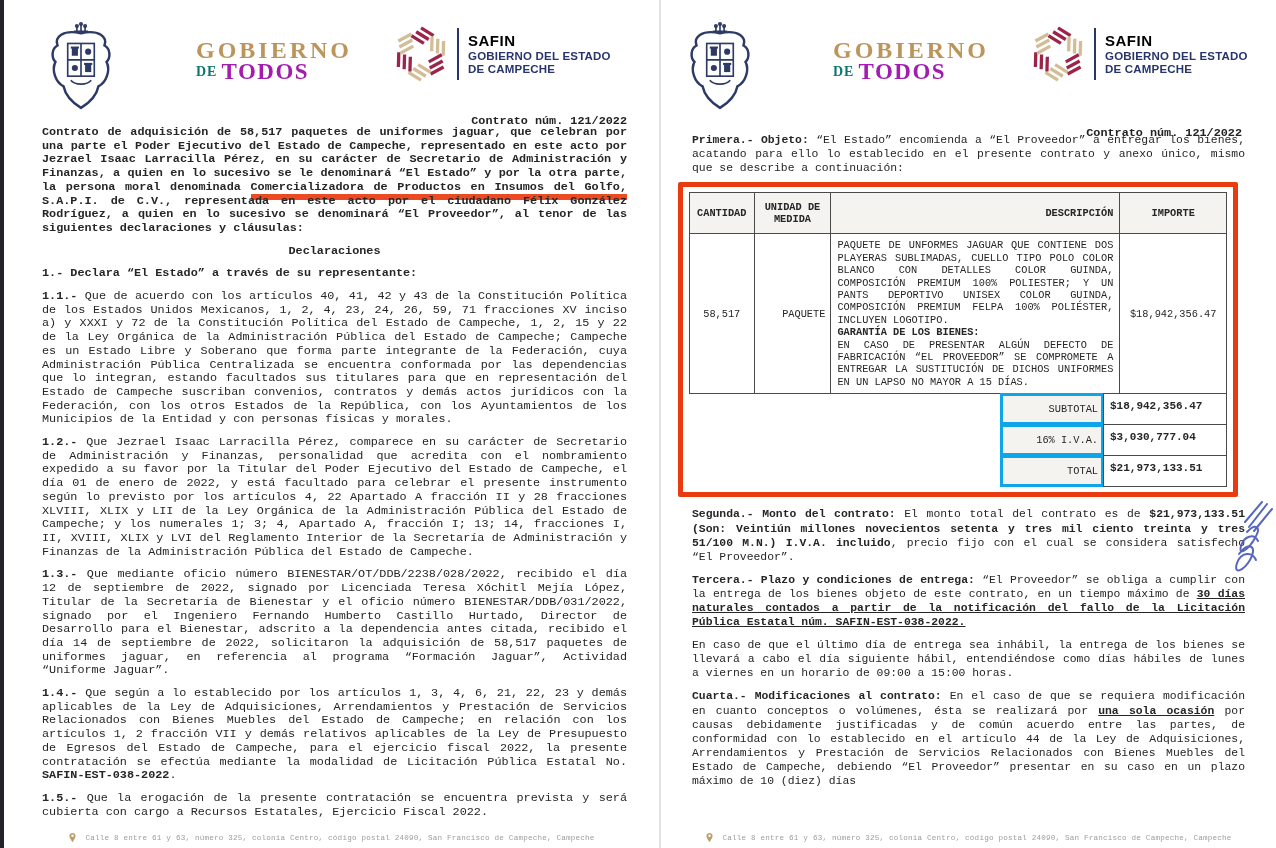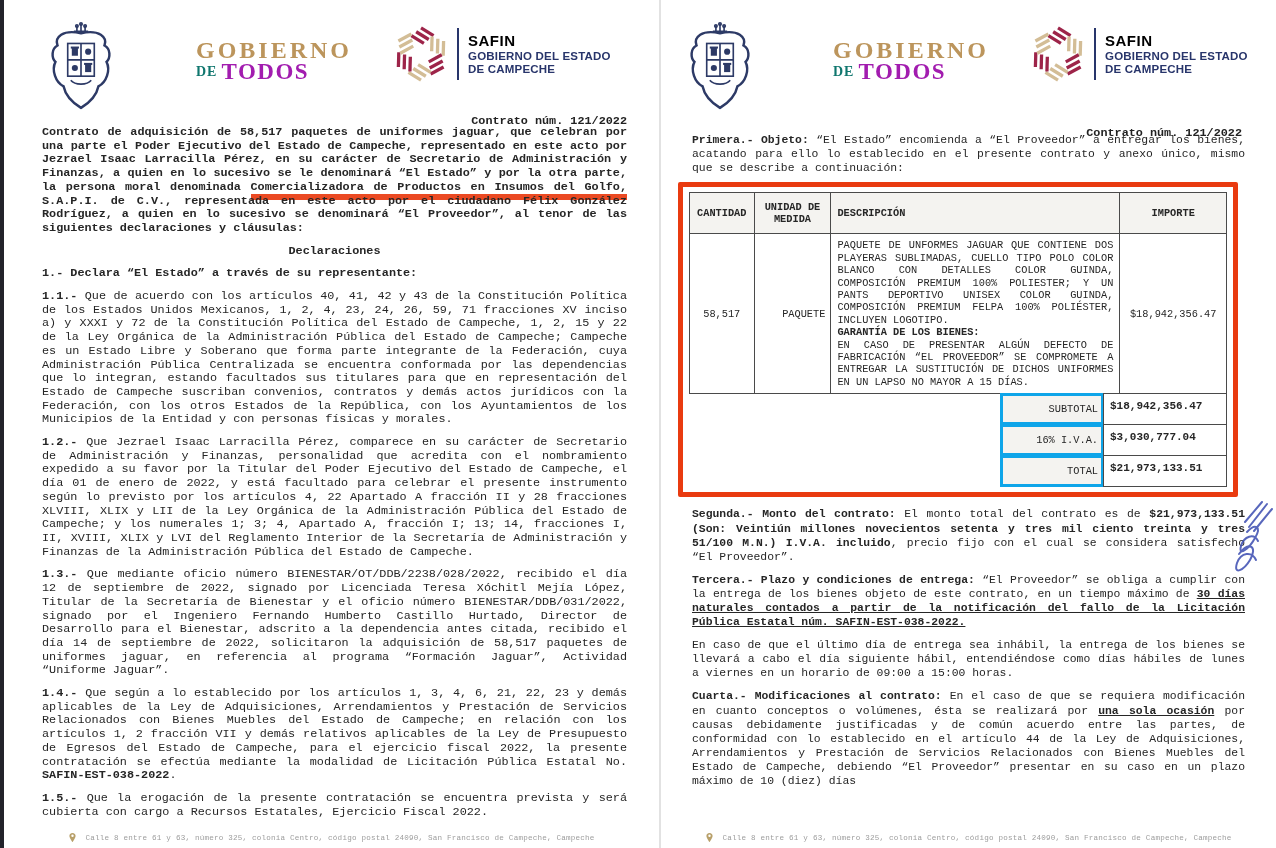--- a/index.html
+++ b/index.html
@@ -234,21 +234,21 @@
 
   <div class="body-r">
     <p class="para" style="margin-bottom:10px;"><span class="b">Primera.- Objeto:</span><span> “El Estado” encomienda a “El Proveedor” a entregar los bienes, acatando para ello lo establecido en el presente contrato y anexo único, mismo que se describe a continuación:</span></p>
 
     <div class="red-frame">
       <table class="goods">
         <thead>
           <tr>
             <th class="c-qty">CANTIDAD</th>
             <th class="c-unit">UNIDAD DE MEDIDA</th>
-            <th class="c-desc" style="text-align:left;">DESCRIPCIÓN</th>
+            <th class="c-desc" style="text-align:right;">DESCRIPCIÓN</th>
             <th class="c-imp">IMPORTE</th>
           </tr>
         </thead>
         <tbody>
           <tr>
             <td class="c-qty">58,517</td>
             <td class="c-unit">PAQUETE</td>
             <td class="c-desc"><span>PAQUETE DE UNFORMES JAGUAR QUE CONTIENE DOS PLAYERAS SUBLIMADAS, CUELLO TIPO POLO COLOR BLANCO CON DETALLES COLOR GUINDA, COMPOSICIÓN PREMIUM 100% POLIESTER; Y UN PANTS DEPORTIVO UNISEX COLOR GUINDA, COMPOSICIÓN PREMIUM FELPA 100% POLIÉSTER, INCLUYEN LOGOTIPO.</span><br><span class="b">GARANTÍA DE LOS BIENES:</span><br><span>EN CASO DE PRESENTAR ALGÚN DEFECTO DE FABRICACIÓN “EL PROVEEDOR” SE COMPROMETE A ENTREGAR LA SUSTITUCIÓN DE DICHOS UNIFORMES EN UN LAPSO NO MAYOR A 15 DÍAS.</span></td>
             <td class="c-imp">$18,942,356.47</td>
           </tr>

